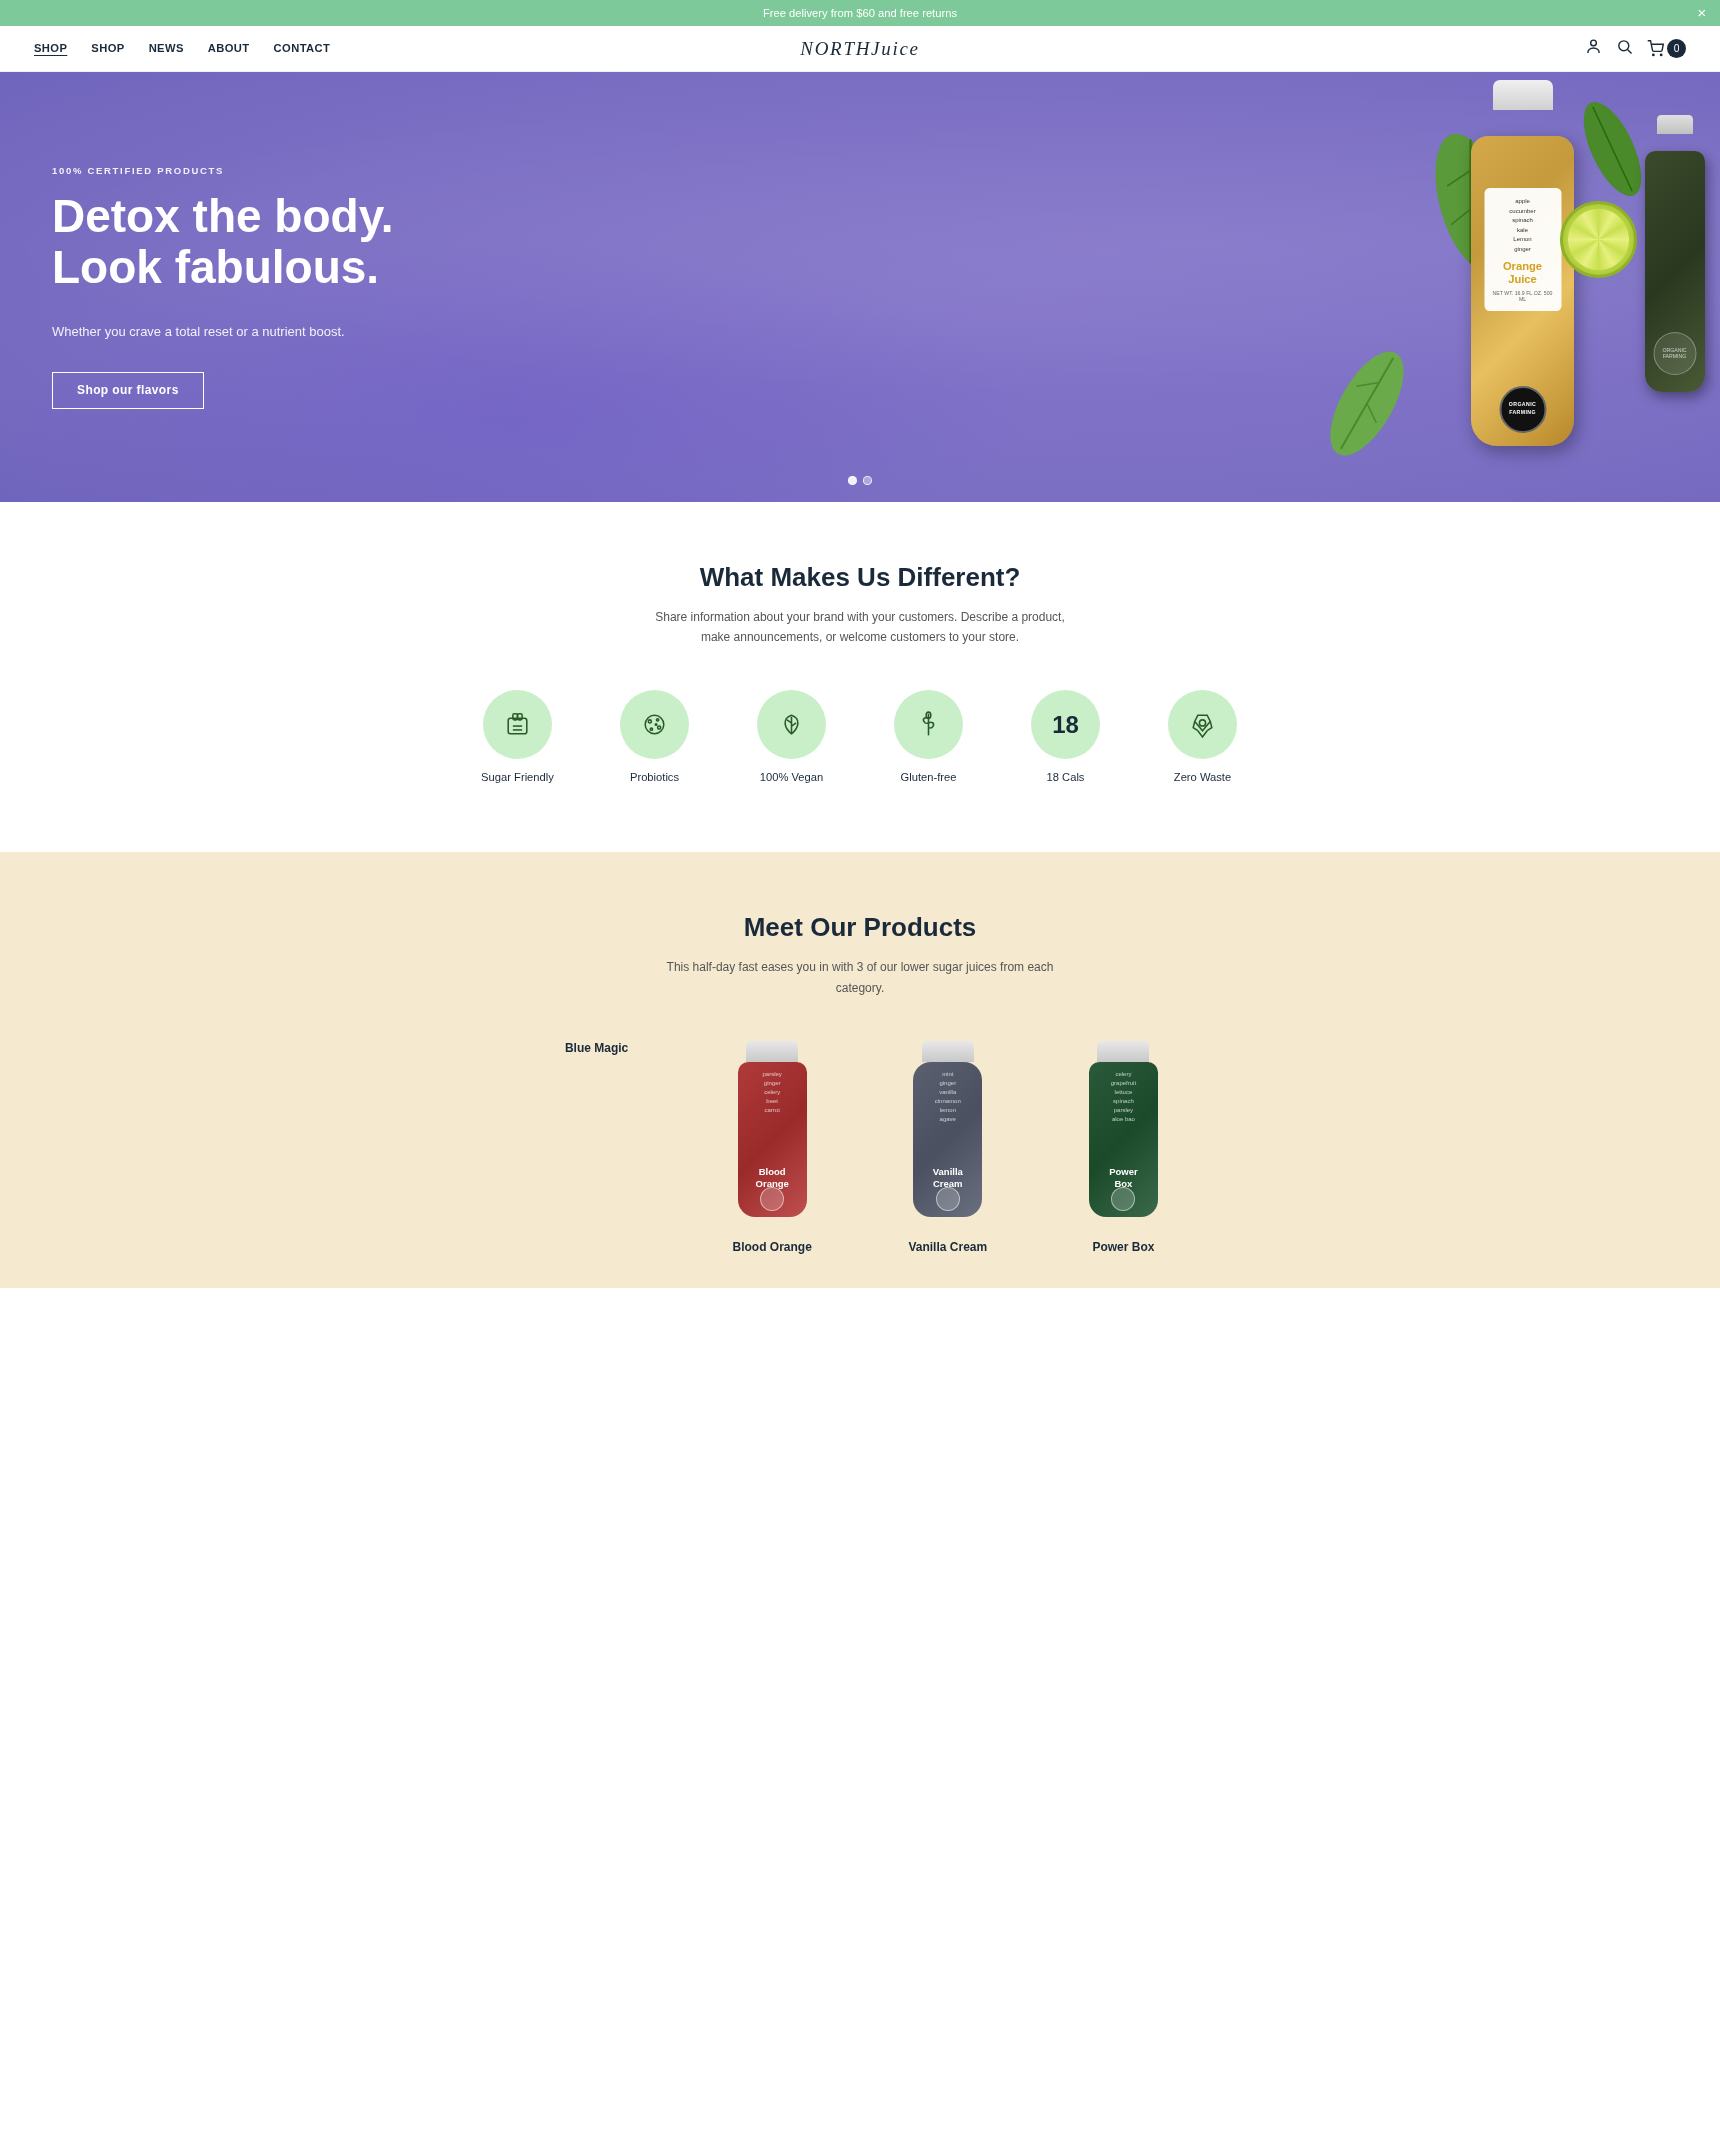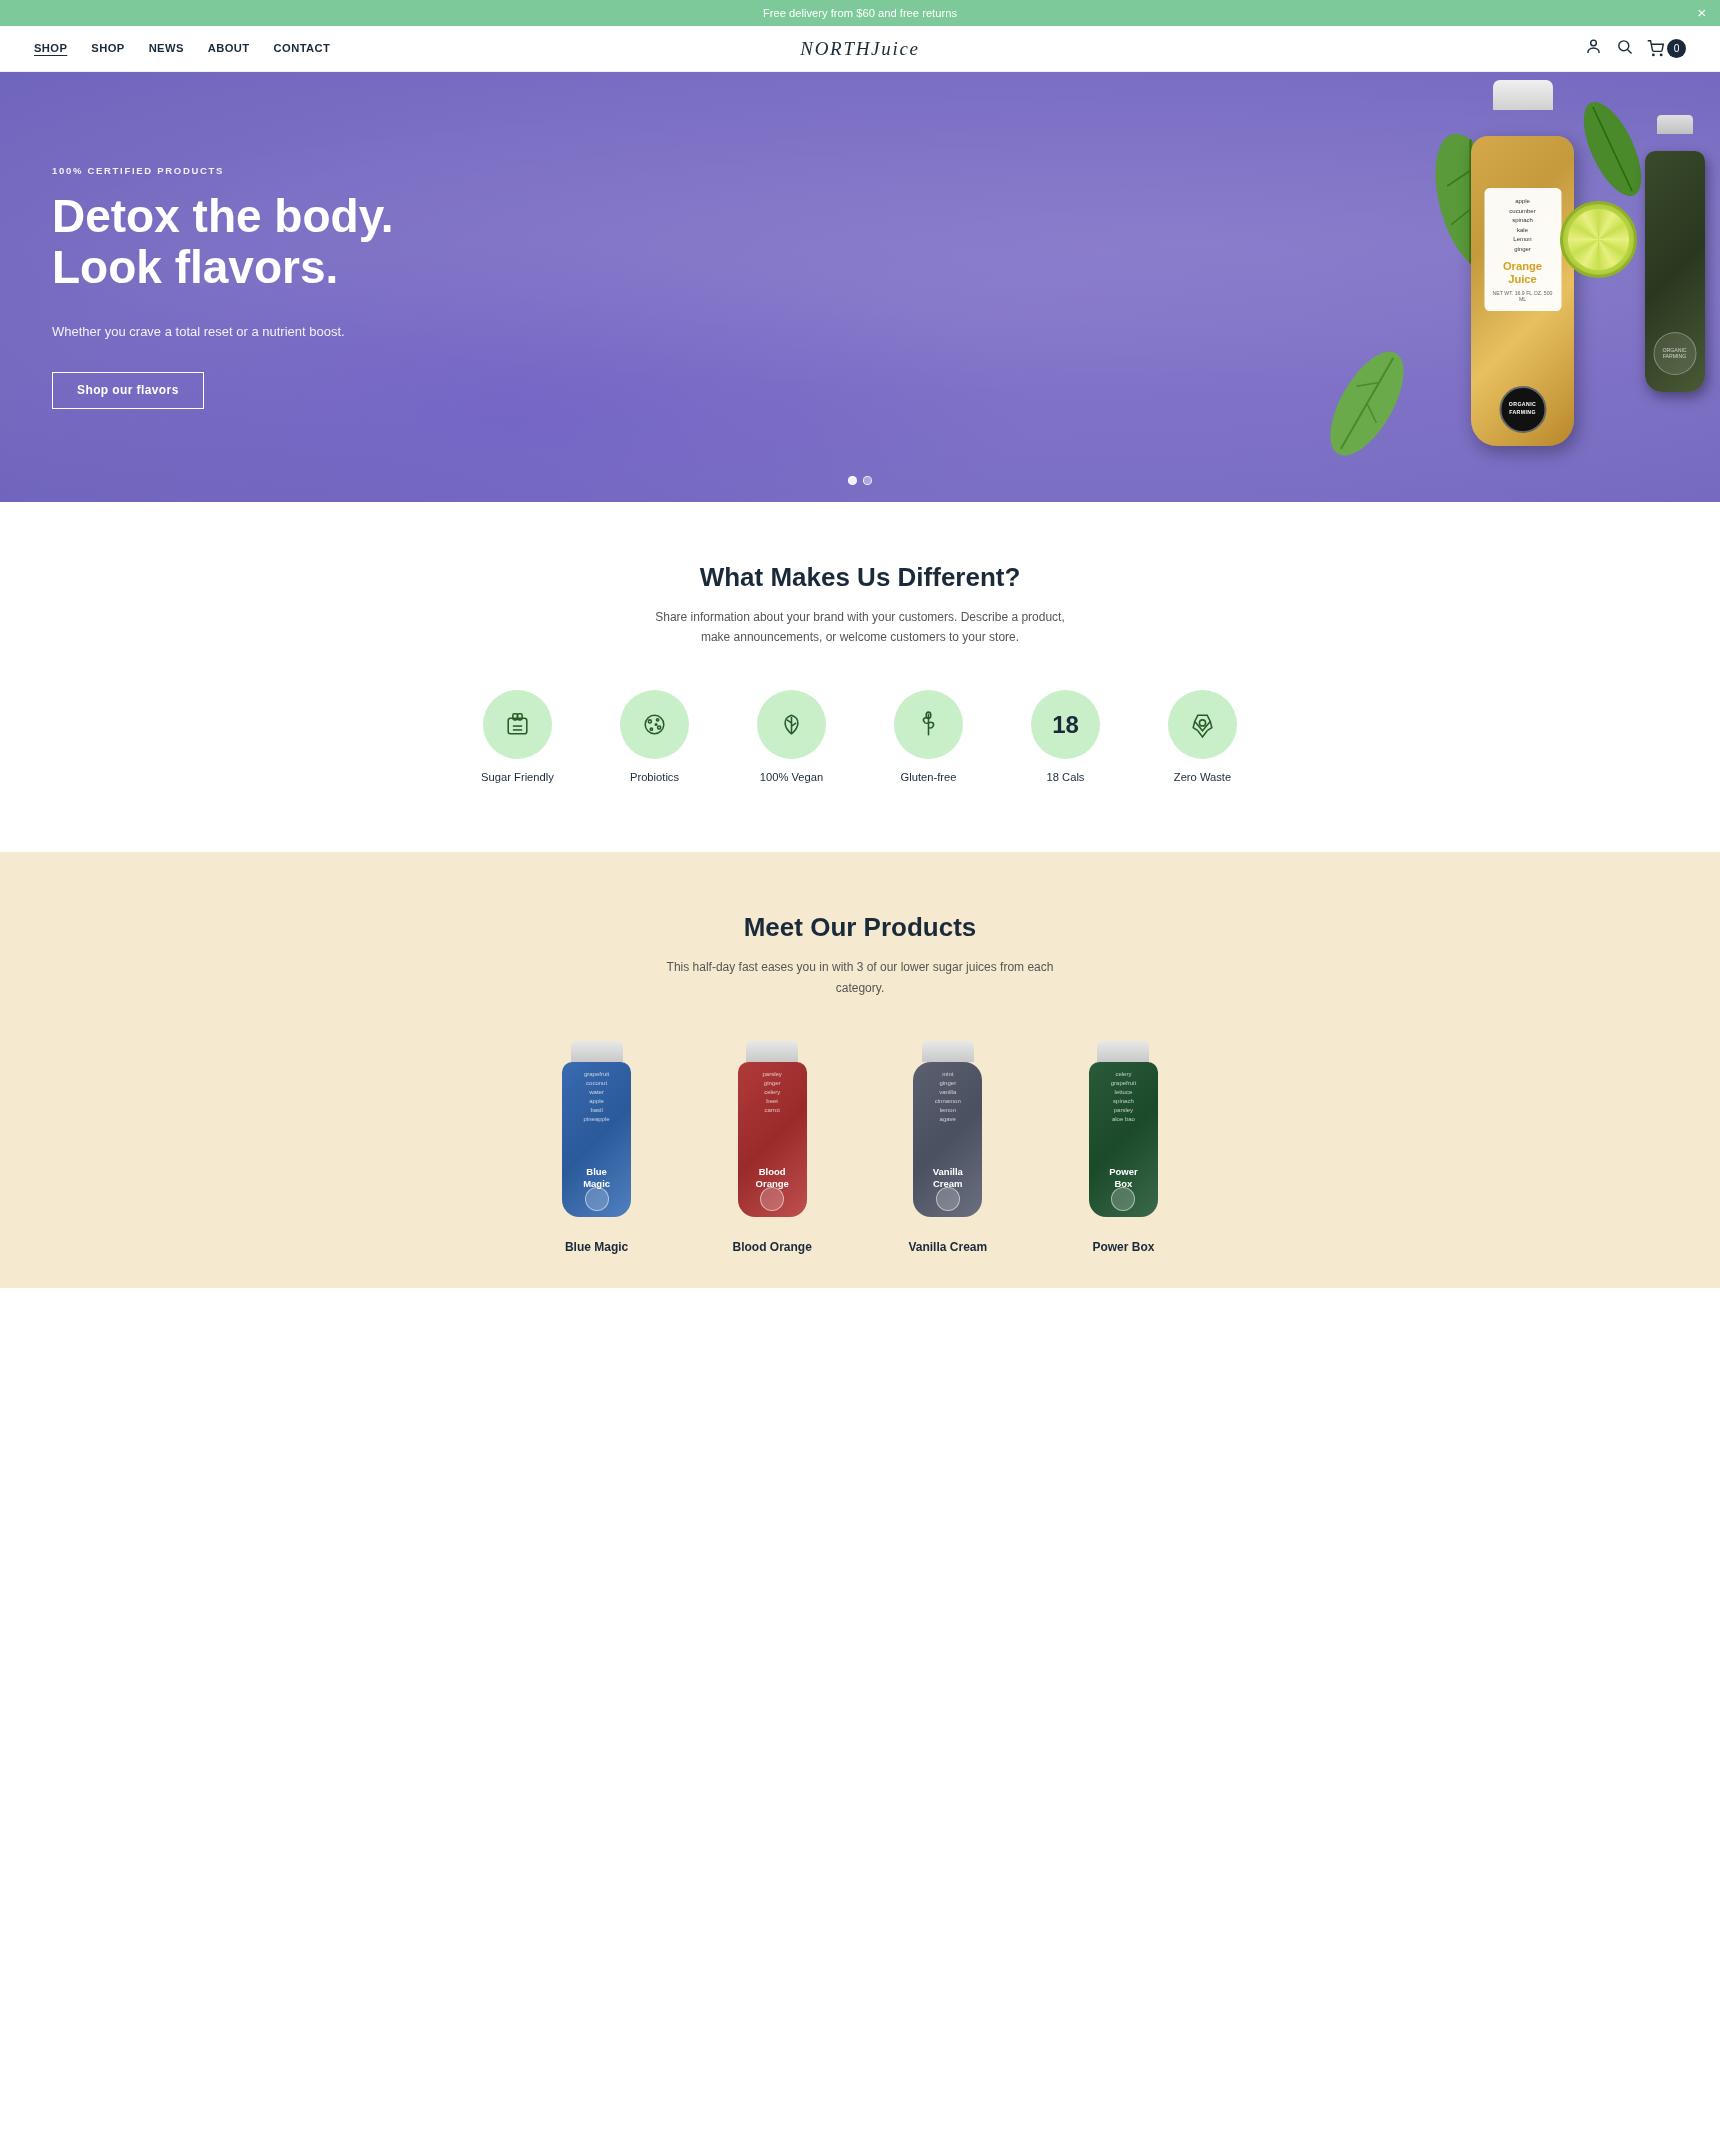--- a/index.html
+++ b/index.html
@@ -489,21 +489,21 @@
     </button>
   </div>
 </header>
 
 <section class="hero">
   <div class="hero-bg-pattern"></div>
   <div class="hero-swirl"></div>
 
   <div class="hero-content">
     <div class="hero-badge">100% CERTIFIED PRODUCTS</div>
-    <h1 class="hero-title">Detox the body. Look flavors.</h1>
+    <h1 class="hero-title">Detox the body. Look fabulous.</h1>
     <p class="hero-subtitle">Whether you crave a total reset or a nutrient boost.</p>
     <a class="hero-cta" href="#">Shop our flavors</a>
   </div>
 
   <div class="hero-image-area">
 
     <svg class="leaf1" viewBox="0 0 120 200" style="position:absolute; right:198px; top:52px;">
       <ellipse cx="60" cy="100" rx="40" ry="90" fill="#5a9a3a" transform="rotate(-15 60 100)"></ellipse>
       <line x1="60" y1="20" x2="60" y2="180" stroke="#3a7a1a" stroke-width="3"></line>
       <line x1="60" y1="60" x2="30" y2="80" stroke="#3a7a1a" stroke-width="2"></line>
@@ -640,32 +640,20 @@
   </div>
 </section>
 
 <section class="products-section">
   <h2 class="section-title">Meet Our Products</h2>
   <p class="section-subtitle">This half-day fast eases you in with 3 of our lower sugar juices from each category.</p>
 
   <div class="products-grid">
 
     <div class="product-card">
-      <div class="prod-bottle blue-bottle">
-        <div class="prod-bottle-cap" style="background: linear-gradient(180deg, #e8e8e8 0%, #c8c8c8 100%);"></div>
-        <div class="prod-bottle-body">
-          <div style="padding:8.6px 5.2px; font-size:6px; color:rgba(255,255,255,0.7); font-family:sans-serif; line-height:1.5; text-align:center;">
-            grapefruit<br>coconut<br>water<br>apple<br>basil<br>pineapple
-          </div>
-          <div class="prod-bottle-label">
-            <div class="prod-label-text">Blue<br>Magic</div>
-          </div>
-          <div class="prod-badge"></div>
-        </div>
-      </div>
       <span class="prod-name">Blue Magic</span>
     </div>
 
     <div class="product-card">
       <div class="prod-bottle red-bottle">
         <div class="prod-bottle-cap" style="background: linear-gradient(180deg, #e8e8e8 0%, #c8c8c8 100%);"></div>
         <div class="prod-bottle-body">
           <div style="padding:8.6px 5.2px; font-size:6px; color:rgba(255,255,255,0.7); font-family:sans-serif; line-height:1.5; text-align:center;">
             parsley<br>ginger<br>celery<br>beet<br>carrot
           </div>

